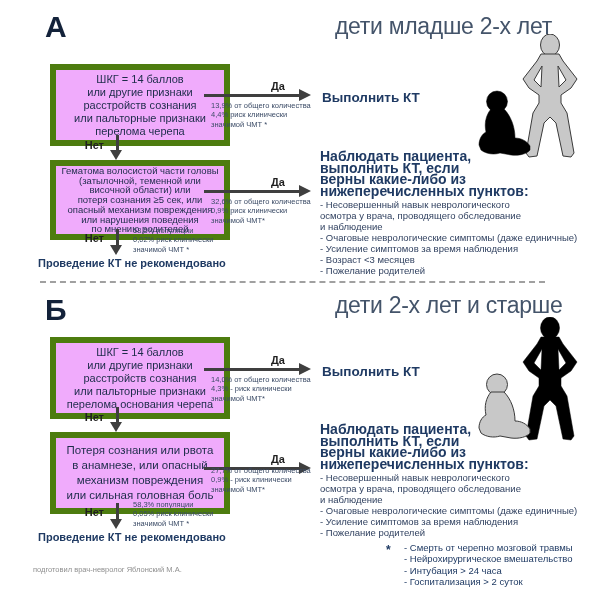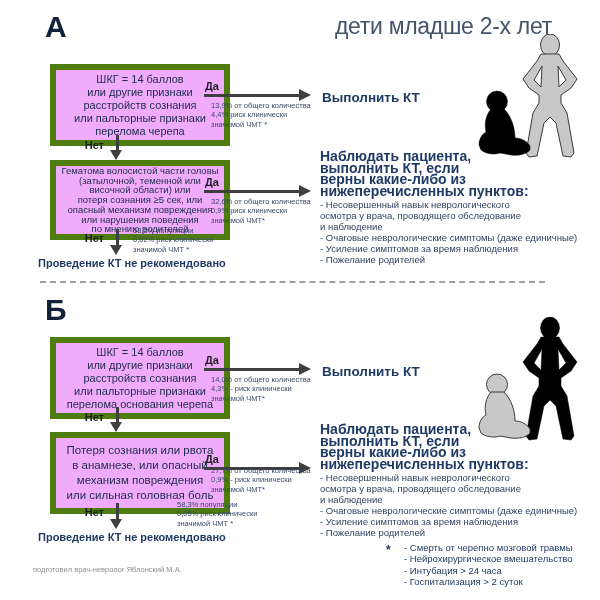--- a/index.html
+++ b/index.html
@@ -24,28 +24,28 @@
   .h-shaft{position:absolute;height:3px;background:#3f3f3f;}
   .h-head{position:absolute;width:0;height:0;border-top:6px solid transparent;border-bottom:6px solid transparent;border-left:12px solid #3f3f3f;}
   .v-shaft{position:absolute;width:3px;background:#3f3f3f;left:116px;}
   .v-head{position:absolute;width:0;height:0;border-left:6px solid transparent;border-right:6px solid transparent;border-top:10px solid #3f3f3f;left:110px;}
 
   .shaft1{left:204px;top:94px;width:96px;} .head1{left:299px;top:89px;}
   #sec-b .shaft1{top:85px;} #sec-b .head1{top:80px;}
   .shaft2{left:204px;top:190px;width:96px;} .head2{left:299px;top:185px;}
   #sec-b .shaft2{top:184px;} #sec-b .head2{top:179px;}
 
-  .da{position:absolute;left:205px;width:80px;text-align:left;font-size:11px;font-weight:bold;color:#1f1f1f;}
+  .da{position:absolute;left:205px;width:80px;text-align:right;font-size:11px;font-weight:bold;color:#1f1f1f;}
   .da1{top:80px;} #sec-b .da1{top:71px;}
   .da2{top:176px;} #sec-b .da2{top:170px;}
 
   .stats{position:absolute;font-size:7.5px;line-height:9.3px;color:#3b4b66;white-space:pre-line;}
   .stats1{left:211px;top:101px;} #sec-b .stats1{top:92px;}
   .stats2{left:211px;top:197px;} #sec-b .stats2{top:183px;}
-  .nostats{left:133px;top:226px;} #sec-b .nostats{top:217px;margin-left:44px;}
+  .nostats{left:133px;top:226px;} #sec-b .nostats{top:217px;}
 
   .vs1{top:135px;height:17px;} .vh1{top:150px;}
   #sec-b .vs1{top:124px;} #sec-b .vh1{top:139px;}
   .vs2{top:229px;height:18px;} .vh2{top:245px;}
   #sec-b .vs2{top:220px;} #sec-b .vh2{top:236px;}
 
   .net{position:absolute;left:72px;width:32px;text-align:right;font-size:11px;font-weight:bold;color:#1f1f1f;}
   .net1{top:139px;} #sec-b .net1{top:128px;}
   .net2{top:232px;} #sec-b .net2{top:223px;}
 
@@ -109,106 +109,108 @@
 потеря сознания ≥5 сек, или
 опасный механизм повреждения
 или нарушения поведения
 по мнению родителей</div>
 
     <div class="da da2">Да</div>
     <div class="h-shaft shaft2"></div>
     <div class="h-head head2"></div>
     <div class="stats stats2">32,6% от общего количества
 0,9% риск клинически
+значимой ЧМТ*</div>
+
+    <div class="observe">
+      <div class="observe-h">Наблюдать пациента,
+выполнить КТ, если
+верны какие-либо из нижеперечисленных пунктов:</div>
+      <div class="observe-items">
+        <div>- Несовершенный навык неврологического
+осмотра у врача, проводящего обследование
+и наблюдение</div>
+        <div>- Очаговые неврологические симптомы (даже единичные)</div>
+        <div>- Усиление симптомов за время наблюдения</div>
+        <div>- Возраст &lt;3 месяцев</div>
+        <div>- Пожелание родителей</div>
+      </div>
+    </div>
+
+    <div class="net net2">Нет</div>
+    <div class="v-shaft vs2"></div>
+    <div class="v-head vh2"></div>
+    <div class="stats nostats">53,5% популяции
+0,02% риск клинически
+значимой ЧМТ *</div>
+    <div class="noct">Проведение КТ не рекомендовано</div>
+
+    <svg class="standing-svg" viewBox="0 0 62 130">
+      <ellipse class="standing-fig" cx="31" cy="11" rx="9.5" ry="11"></ellipse>
+      <path class="standing-fig" fill-rule="evenodd" d="M22 20 L40 20 L44 27 L58 45 L52 54 L42 61 L42 69 L48 79 L55 119 L52 123 L44 122 L37 89 L31 83 L25 89 L18 122 L10 123 L7 119 L14 79 L20 69 L20 61 L10 54 L4 45 L18 27 Z M23 32 L15 46 L22 53 Z M39 32 L47 46 L40 53 Z"></path>
+    </svg>
+    <svg class="toddler-svg" viewBox="0 0 58 71">
+      <circle class="toddler-fig" cx="20" cy="11.5" r="10.5"></circle>
+      <path class="toddler-fig" d="M14 19 C 9 25, 7 33, 9 42 C 5 44, 2 49, 2 55 L 4 60 C 9 64, 17 65, 23 63 L 34 65 C 42 66, 50 64, 53 60 L 53 56 C 50 51, 44 48, 38 48 C 38 37, 34 26, 27 19 Z"></path>
+    </svg>
+  </div>
+
+  <div class="divider"></div>
+
+  <div class="section" id="sec-b">
+    <div class="letter">Б</div>
+    <div class="title">дети 2-х лет и старше</div>
+
+    <div class="dbox box1">ШКГ = 14 баллов
+или другие признаки
+расстройств сознания
+или пальторные признаки
+перелома основания черепа</div>
+
+    <div class="da da1">Да</div>
+    <div class="h-shaft shaft1"></div>
+    <div class="h-head head1"></div>
+    <div class="stats stats1">14,0% от общего количества
+4,3% - риск клинически
+значимой ЧМТ*</div>
+    <div class="ct">Выполнить КТ</div>
+
+    <div class="net net1">Нет</div>
+    <div class="v-shaft vs1"></div>
+    <div class="v-head vh1"></div>
+
+    <div class="dbox box2">Потеря сознания или рвота
+в анамнезе, или опасный
+механизм повреждения
+или сильная головная боль</div>
+
+    <div class="da da2">Да</div>
+    <div class="h-shaft shaft2"></div>
+    <div class="h-head head2"></div>
+    <div class="stats stats2">27,7% от общего количества
+0,9% - риск клинически
 значимой ЧМТ*</div>
 
     <div class="observe">
       <div class="observe-h">Наблюдать пациента,
 выполнить КТ, если
 верны какие-либо из нижеперечисленных пунктов:</div>
       <div class="observe-items">
         <div>- Несовершенный навык неврологического
 осмотра у врача, проводящего обследование
 и наблюдение</div>
         <div>- Очаговые неврологические симптомы (даже единичные)</div>
         <div>- Усиление симптомов за время наблюдения</div>
         <div>- Пожелание родителей</div>
       </div>
     </div>
 
     <div class="net net2">Нет</div>
     <div class="v-shaft vs2"></div>
     <div class="v-head vh2"></div>
-    <div class="stats nostats">53,5% популяции
-0,02% риск клинически
-значимой ЧМТ *</div>
-    <div class="noct">Проведение КТ не рекомендовано</div>
-
-    <svg class="standing-svg" viewBox="0 0 62 130">
-      <ellipse class="standing-fig" cx="31" cy="11" rx="9.5" ry="11"></ellipse>
-      <path class="standing-fig" fill-rule="evenodd" d="M22 20 L40 20 L44 27 L58 45 L52 54 L42 61 L42 69 L48 79 L55 119 L52 123 L44 122 L37 89 L31 83 L25 89 L18 122 L10 123 L7 119 L14 79 L20 69 L20 61 L10 54 L4 45 L18 27 Z M23 32 L15 46 L22 53 Z M39 32 L47 46 L40 53 Z"></path>
-    </svg>
-    <svg class="toddler-svg" viewBox="0 0 58 71">
-      <circle class="toddler-fig" cx="20" cy="11.5" r="10.5"></circle>
-      <path class="toddler-fig" d="M14 19 C 9 25, 7 33, 9 42 C 5 44, 2 49, 2 55 L 4 60 C 9 64, 17 65, 23 63 L 34 65 C 42 66, 50 64, 53 60 L 53 56 C 50 51, 44 48, 38 48 C 38 37, 34 26, 27 19 Z"></path>
-    </svg>
-  </div>
-
-  <div class="divider"></div>
-
-  <div class="section" id="sec-b">
-    <div class="letter">Б</div>
-
-    <div class="dbox box1">ШКГ = 14 баллов
-или другие признаки
-расстройств сознания
-или пальторные признаки
-перелома основания черепа</div>
-
-    <div class="da da1">Да</div>
-    <div class="h-shaft shaft1"></div>
-    <div class="h-head head1"></div>
-    <div class="stats stats1">14,0% от общего количества
-4,3% - риск клинически
-значимой ЧМТ*</div>
-    <div class="ct">Выполнить КТ</div>
-
-    <div class="net net1">Нет</div>
-    <div class="v-shaft vs1"></div>
-    <div class="v-head vh1"></div>
-
-    <div class="dbox box2">Потеря сознания или рвота
-в анамнезе, или опасный
-механизм повреждения
-или сильная головная боль</div>
-
-    <div class="da da2">Да</div>
-    <div class="h-shaft shaft2"></div>
-    <div class="h-head head2"></div>
-    <div class="stats stats2">27,7% от общего количества
-0,9% - риск клинически
-значимой ЧМТ*</div>
-
-    <div class="observe">
-      <div class="observe-h">Наблюдать пациента,
-выполнить КТ, если
-верны какие-либо из нижеперечисленных пунктов:</div>
-      <div class="observe-items">
-        <div>- Несовершенный навык неврологического
-осмотра у врача, проводящего обследование
-и наблюдение</div>
-        <div>- Очаговые неврологические симптомы (даже единичные)</div>
-        <div>- Усиление симптомов за время наблюдения</div>
-        <div>- Пожелание родителей</div>
-      </div>
-    </div>
-
-    <div class="net net2">Нет</div>
-    <div class="v-shaft vs2"></div>
-    <div class="v-head vh2"></div>
     <div class="stats nostats">58,3% популяции
 0,05% риск клинически
 значимой ЧМТ *</div>
     <div class="noct">Проведение КТ не рекомендовано</div>
 
     <svg class="standing-svg" viewBox="0 0 62 130">
       <ellipse class="standing-fig" cx="31" cy="11" rx="9.5" ry="11"></ellipse>
       <path class="standing-fig" fill-rule="evenodd" d="M22 20 L40 20 L44 27 L58 45 L52 54 L42 61 L42 69 L48 79 L55 119 L52 123 L44 122 L37 89 L31 83 L25 89 L18 122 L10 123 L7 119 L14 79 L20 69 L20 61 L10 54 L4 45 L18 27 Z M23 32 L15 46 L22 53 Z M39 32 L47 46 L40 53 Z"></path>
     </svg>
     <svg class="toddler-svg" viewBox="0 0 58 71">

